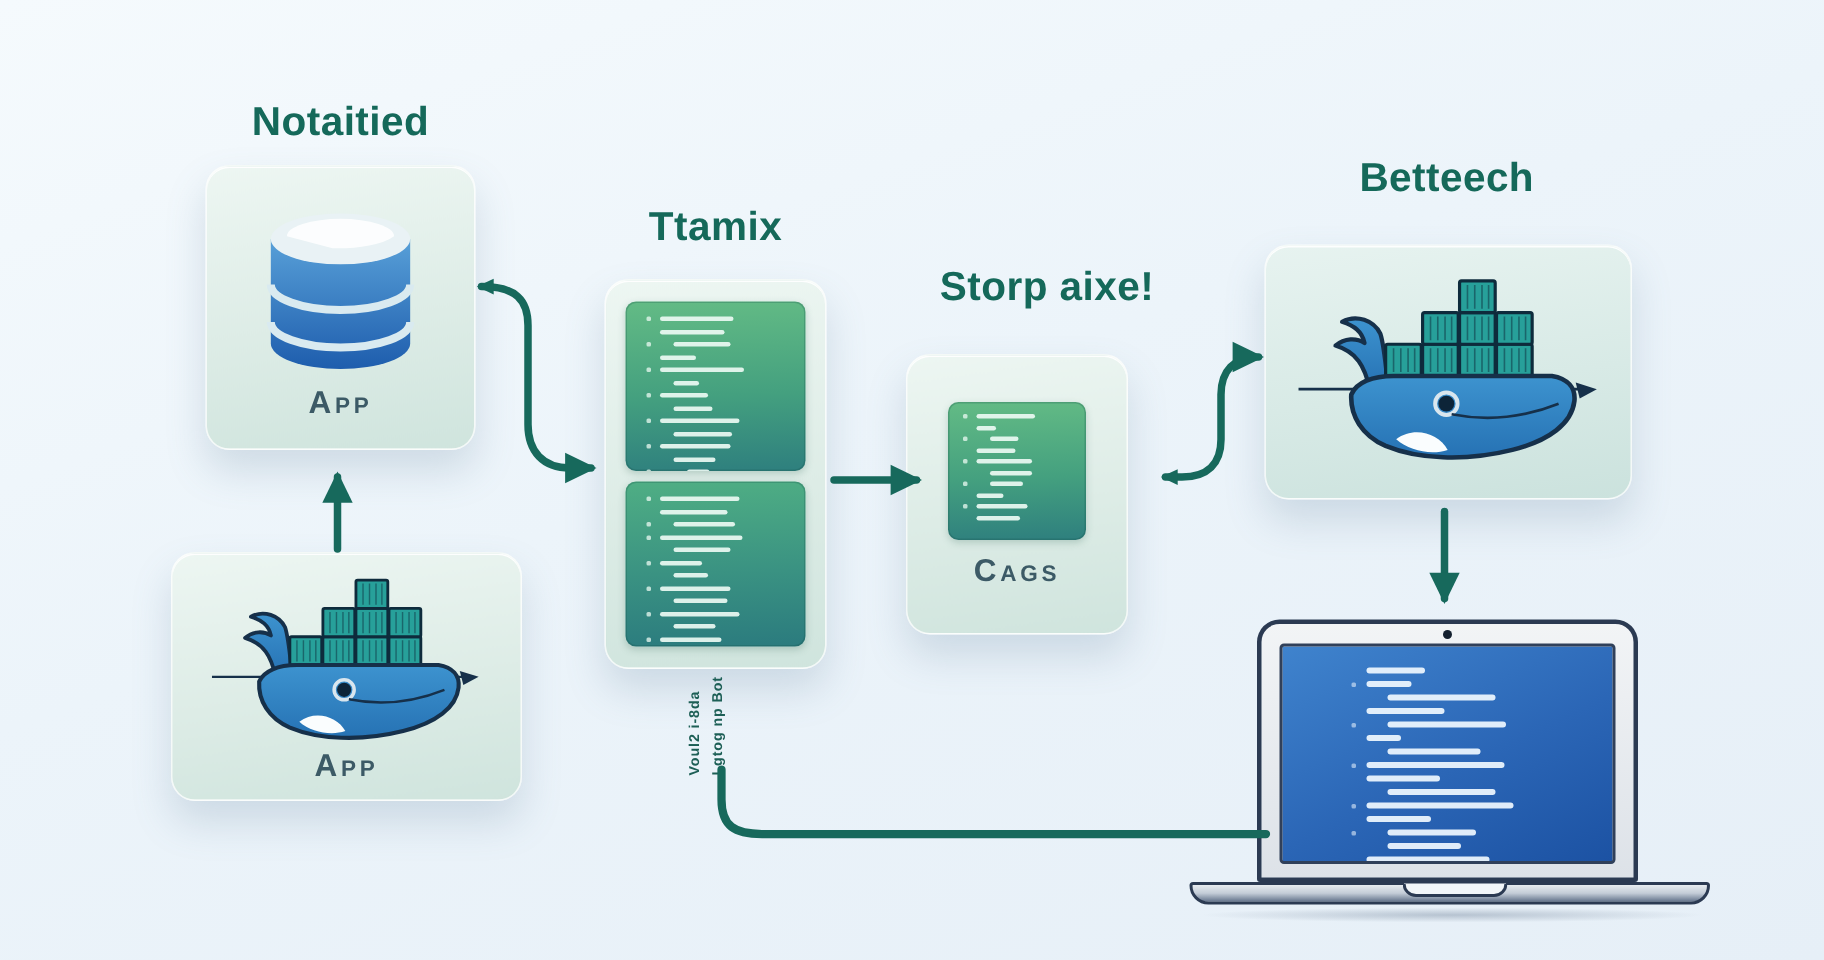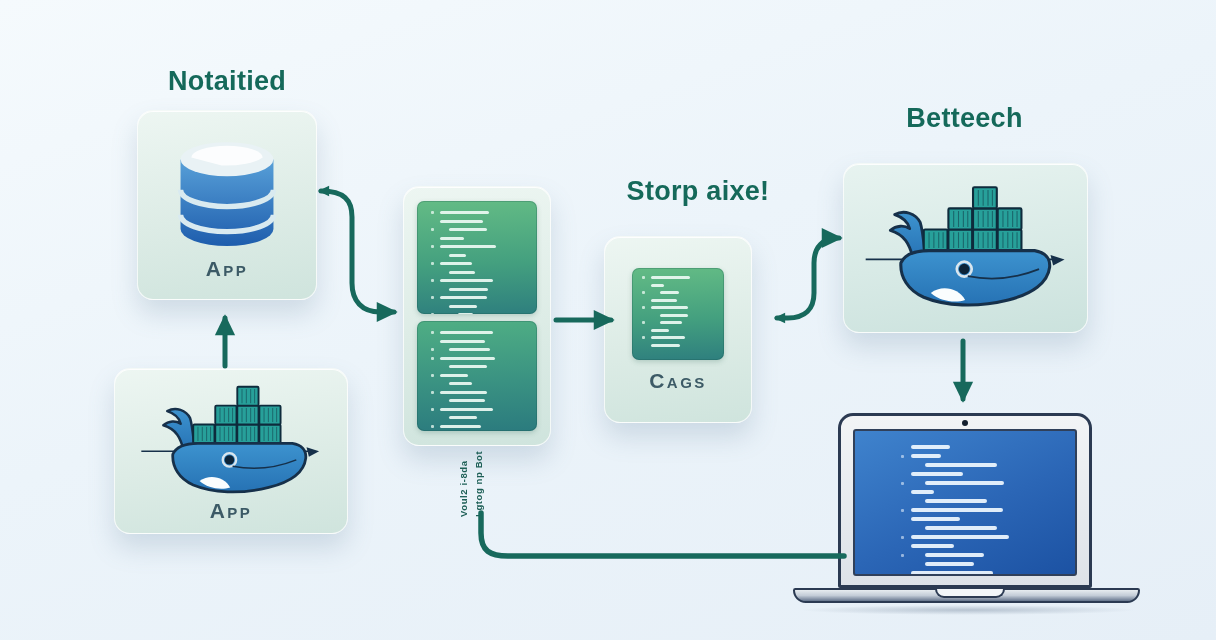--- a/index.html
+++ b/index.html
@@ -120,20 +120,21 @@
         <path d="M46,92 C50,83 62,78 78,78 L198,78 C210,80 216,87 215,97 C213,114 196,127 168,134 C132,143 96,141 72,131 C54,123 45,108 46,92 Z" fill="url(#whaleGrad)" stroke="#16304a" stroke-width="3.5" stroke-linejoin="round"></path>
         <path d="M80,126 C90,135 107,138 119,134 C112,121 93,116 80,126 Z" fill="#fafdfe"></path>
         <circle cx="118" cy="99" r="8.5" fill="none" stroke="#d9e6ee" stroke-width="3"></circle>
         <circle cx="118" cy="99" r="6" fill="#0d2438"></circle>
         <path d="M122,107 C152,113 178,109 203,99" stroke="#16304a" stroke-width="2" fill="none"></path>
       </g>
     </defs>
   </svg>
 
   <div class="diagram-title" style="left:117px;top:66px;width:220px">Notaitied</div>
+  <div class="diagram-title" style="left:393px;top:136px;width:168px">Ttamix</div>
   <div class="diagram-title" style="left:603px;top:176px;width:190px">Storp aixe!</div>
   <div class="diagram-title" style="left:843px;top:103px;width:243px">Betteech</div>
 
   <div class="card" style="left:137px;top:110px;width:178px;height:188px">
     <svg width="134" height="126" viewBox="0 0 150 140">
       <path d="M23,30 V108 a52,19 0 0 0 104,0 V30 Z" fill="url(#dbGrad)"></path>
       <path d="M23,64 a52,19 0 0 0 104,0" stroke="#d9eaf0" stroke-width="6" fill="none"></path>
       <path d="M23,92 a52,19 0 0 0 104,0" stroke="#d9eaf0" stroke-width="6" fill="none"></path>
       <ellipse cx="75" cy="30" rx="52" ry="19" fill="#e9f2f5"></ellipse>
       <path d="M35,28 a40,13 0 0 1 80,0 a46,15 0 0 1 -46,9 Z" fill="#ffffff" opacity="0.85"></path>

